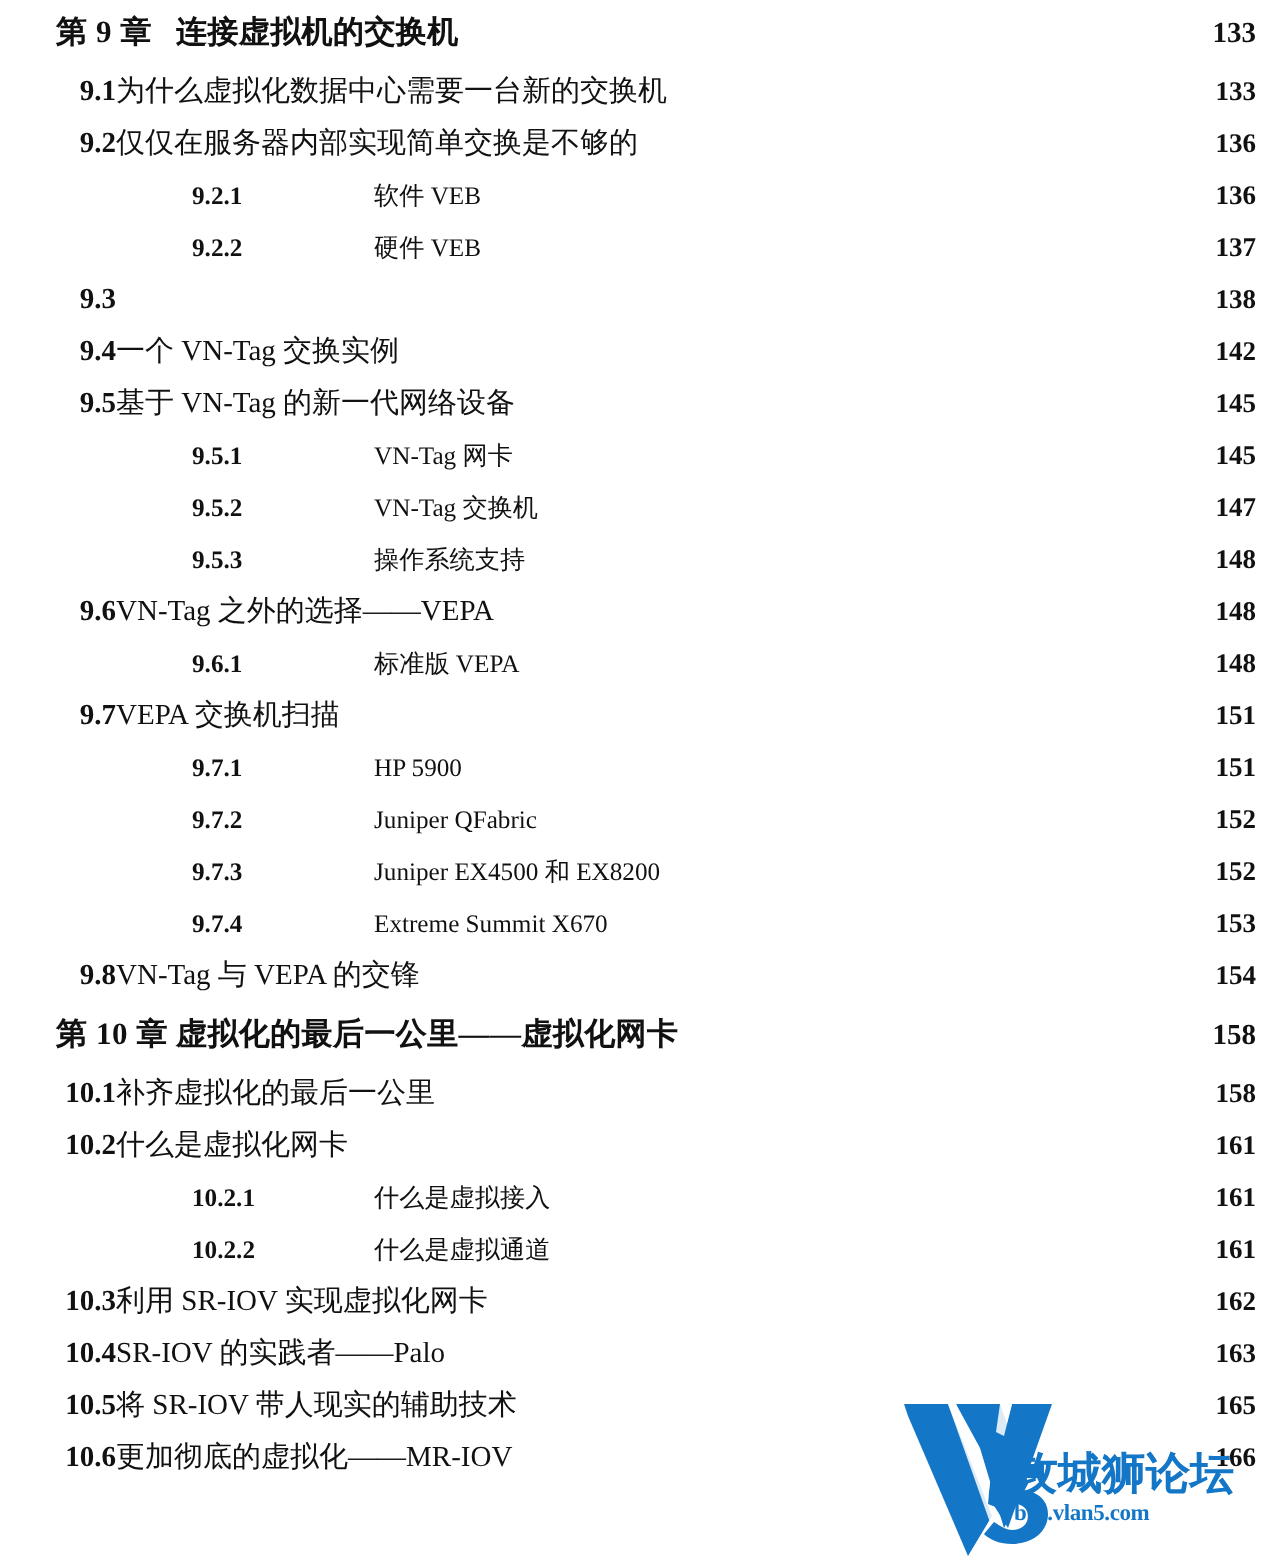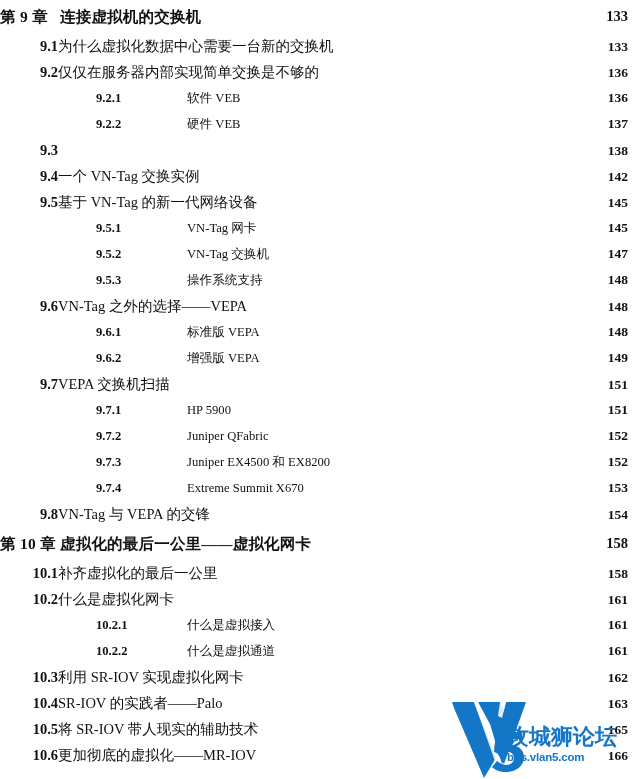--- a/index.html
+++ b/index.html
@@ -67,21 +67,21 @@
     min-width: 22px;
     font-weight: 700;
   }
 
   
   .lvl-chapter {
     height: 33px;
     line-height: 33px;
     font-size: 15.5px;
     font-weight: 700;
-    align-items: center;
+    padding-left: 28px;
   }
   .lvl-chapter .num {
     width: 60px;
     text-align: left;
     letter-spacing: 0.3px;
   }
   .lvl-chapter .title {
     font-weight: 700;
     letter-spacing: 0.2px;
   }
@@ -127,21 +127,21 @@
     top: 694px;
     width: 190px;
     height: 86px;
     pointer-events: none;
   }
   #watermark svg { display: block; }
   .wm-site {
     position: absolute;
     left: 55px;
     top: 57px;
-    font-family: Liberation Sans, sans-serif;
+    font-family: Liberation Serif, serif;
     font-size: 11.5px;
     font-weight: 700;
     color: #1476c6;
     letter-spacing: -0.2px;
   }
   .wm-cn {
     position: absolute;
     left: 55px;
     top: 28px;
     font-family: "DejaVu Sans", sans-serif;
@@ -225,26 +225,20 @@
       <span class="num">9.6</span>
       <span class="title">VN-Tag 之外的选择——VEPA</span>
       <span class="leader"></span>
       <span class="page">148</span>
     </div>
     <div class="row lvl-3">
       <span class="num">9.6.1</span>
       <span class="title">标准版 VEPA</span>
       <span class="leader"></span>
       <span class="page">148</span>
-    </div>
-    <div class="row lvl-3">
-      <span class="num">9.6.2</span>
-      <span class="title">增强版 VEPA</span>
-      <span class="leader"></span>
-      <span class="page">149</span>
     </div>
     <div class="row lvl-2">
       <span class="num">9.7</span>
       <span class="title">VEPA 交换机扫描</span>
       <span class="leader"></span>
       <span class="page">151</span>
     </div>
     <div class="row lvl-3">
       <span class="num">9.7.1</span>
       <span class="title">HP 5900</span>

